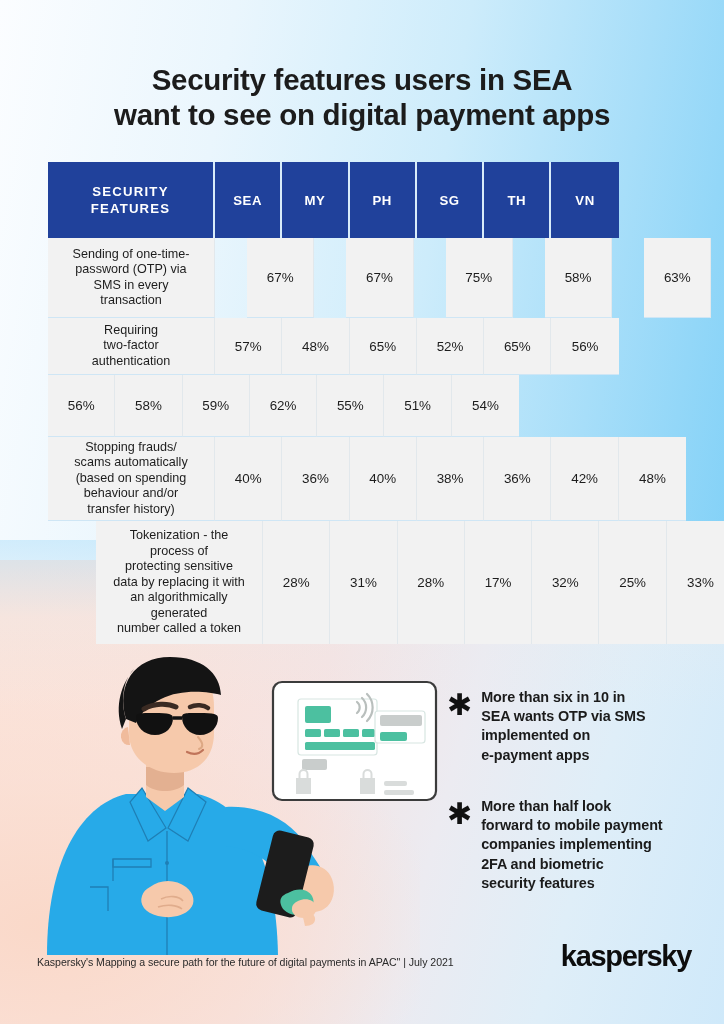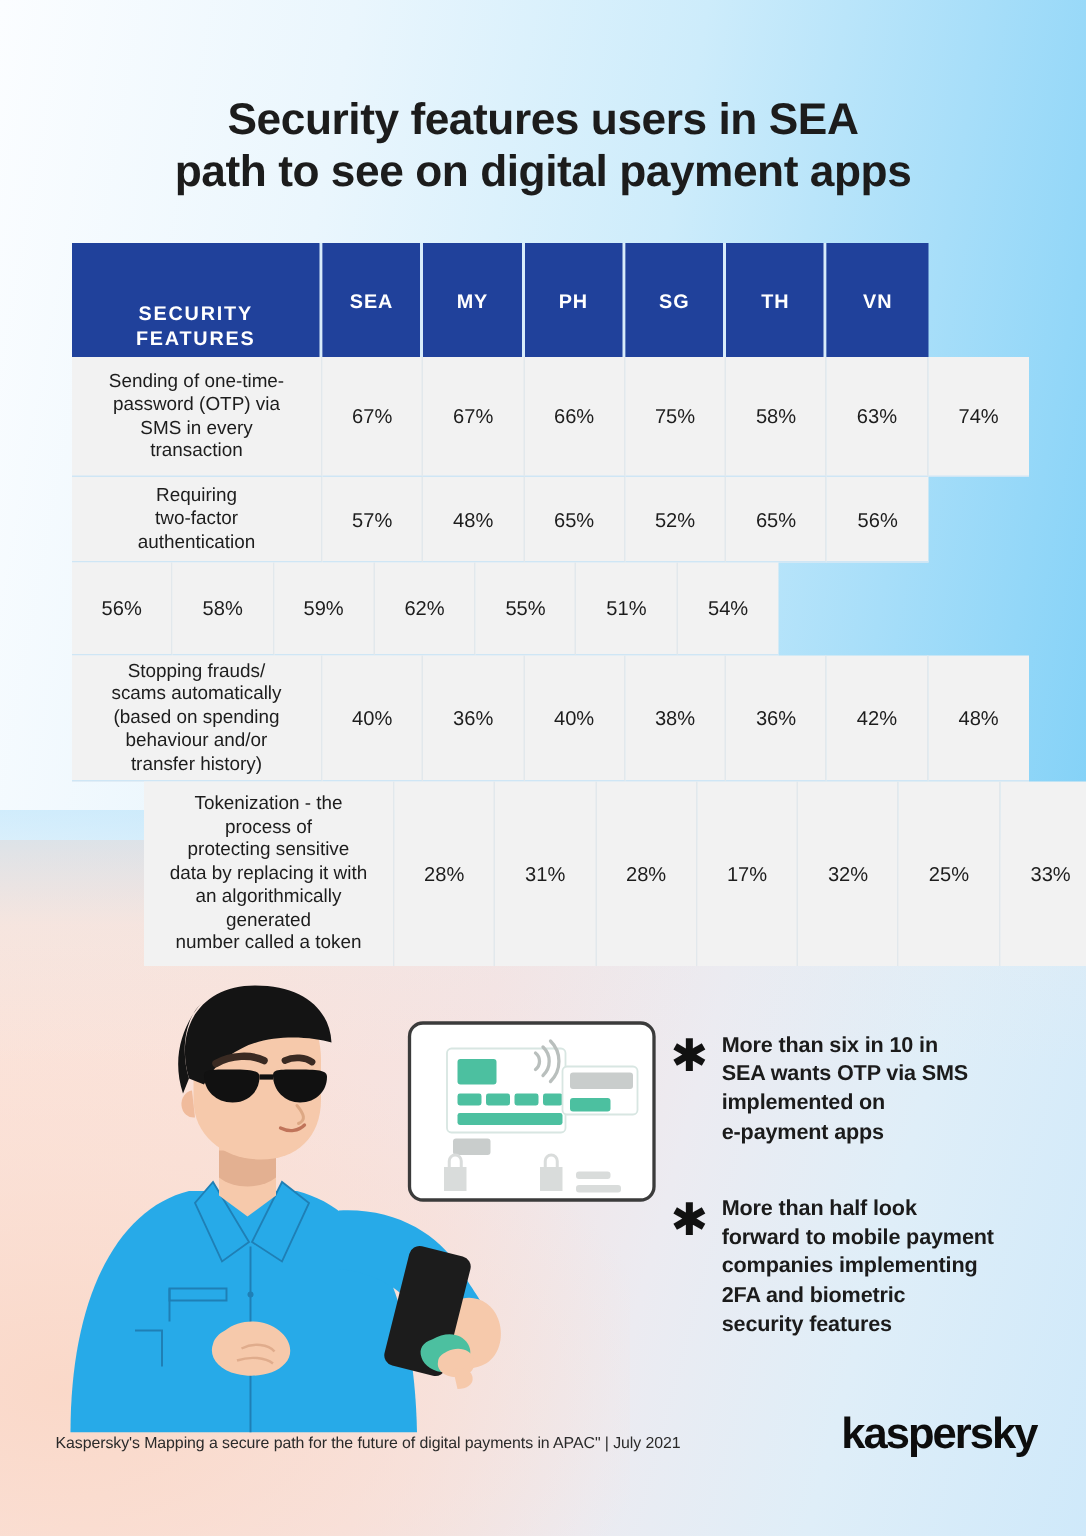--- a/index.html
+++ b/index.html
@@ -49,41 +49,41 @@
   }
   .trow { display:flex; width:100%; }
   .thead .tcell {
     background:#20419b; color:#ffffff;
     font-size:13.2px; font-weight:bold; line-height:17px;
     letter-spacing:0.6px;
     height:76px;
     border-right:2px solid #d8ecfa;
   }
   .thead .tcell:last-child { border-right:none; }
-  .thead .c0 { letter-spacing:1.2px;align-items:flex-end; }
+  .thead .c0 { letter-spacing:1.2px; }
   .tbody .tcell {
     background:#f2f2f2; color:#1d1d1d;
     border-right:1px solid #e2e8ec;
     border-bottom:1px solid #cfe6f5;
   }
   .tbody .trow:last-child .tcell { border-bottom:none; }
   .tbody .tcell:last-child { border-right:none; }
   .tcell {
     display:flex; align-items:center; justify-content:center;
     text-align:center;
     padding:4px 3px;
   }
   .c0 { width:167px; flex:0 0 167px; }
   .cv { width:67.3px; flex:0 0 67.3px; }
   .tbody .c0 {
     font-size:12.6px; line-height:15.5px; padding:6px 13px;
     color:#1d1d1d;
   }
   .tbody .cv { font-size:13.4px; font-weight:400; }
-  .r0 { height:80px; }
+  .r0 { height:80px;gap:32px; }
   .r1 { height:57px; }
   .r2 { height:62px; }
   .r3 { height:84px; }
   .r4 { height:123px;padding-left:48px; }
 
   
   #illus { position:absolute; left:30px; top:655px; width:430px; height:300px; }
   #illus svg { display:block; }
 
   
@@ -118,21 +118,21 @@
   <div class="bg-top"></div>
   <div class="bg-bottom"></div>
   <div class="bg-fade"></div>
   <div class="bg-warmcorner"></div>
 </div>
 
 <div id="page">
 
   <h1 id="title">
     <span class="ln">Security features users in SEA</span>
-    <span class="ln">path to see on digital payment apps</span>
+    <span class="ln">want to see on digital payment apps</span>
   </h1>
 
   <div id="table">
 
     <div class="trow thead">
       <div class="tcell c0">
         <span>
           <span>SECURITY</span><br>
           <span>FEATURES</span>
         </span>
@@ -146,21 +146,20 @@
     </div>
 
     <div class="tbody">
 
       <div class="trow r0">
         <div class="tcell c0">
           <span>Sending of one-time-<br>password (OTP) via<br>SMS in every<br>transaction</span>
         </div>
         <div class="tcell cv">67%</div>
         <div class="tcell cv">67%</div>
-        <div class="tcell cv">66%</div>
         <div class="tcell cv">75%</div>
         <div class="tcell cv">58%</div>
         <div class="tcell cv">63%</div>
         <div class="tcell cv">74%</div>
       </div>
 
       <div class="trow r1">
         <div class="tcell c0">
           <span>Requiring<br>two-factor<br>authentication</span>
         </div>

